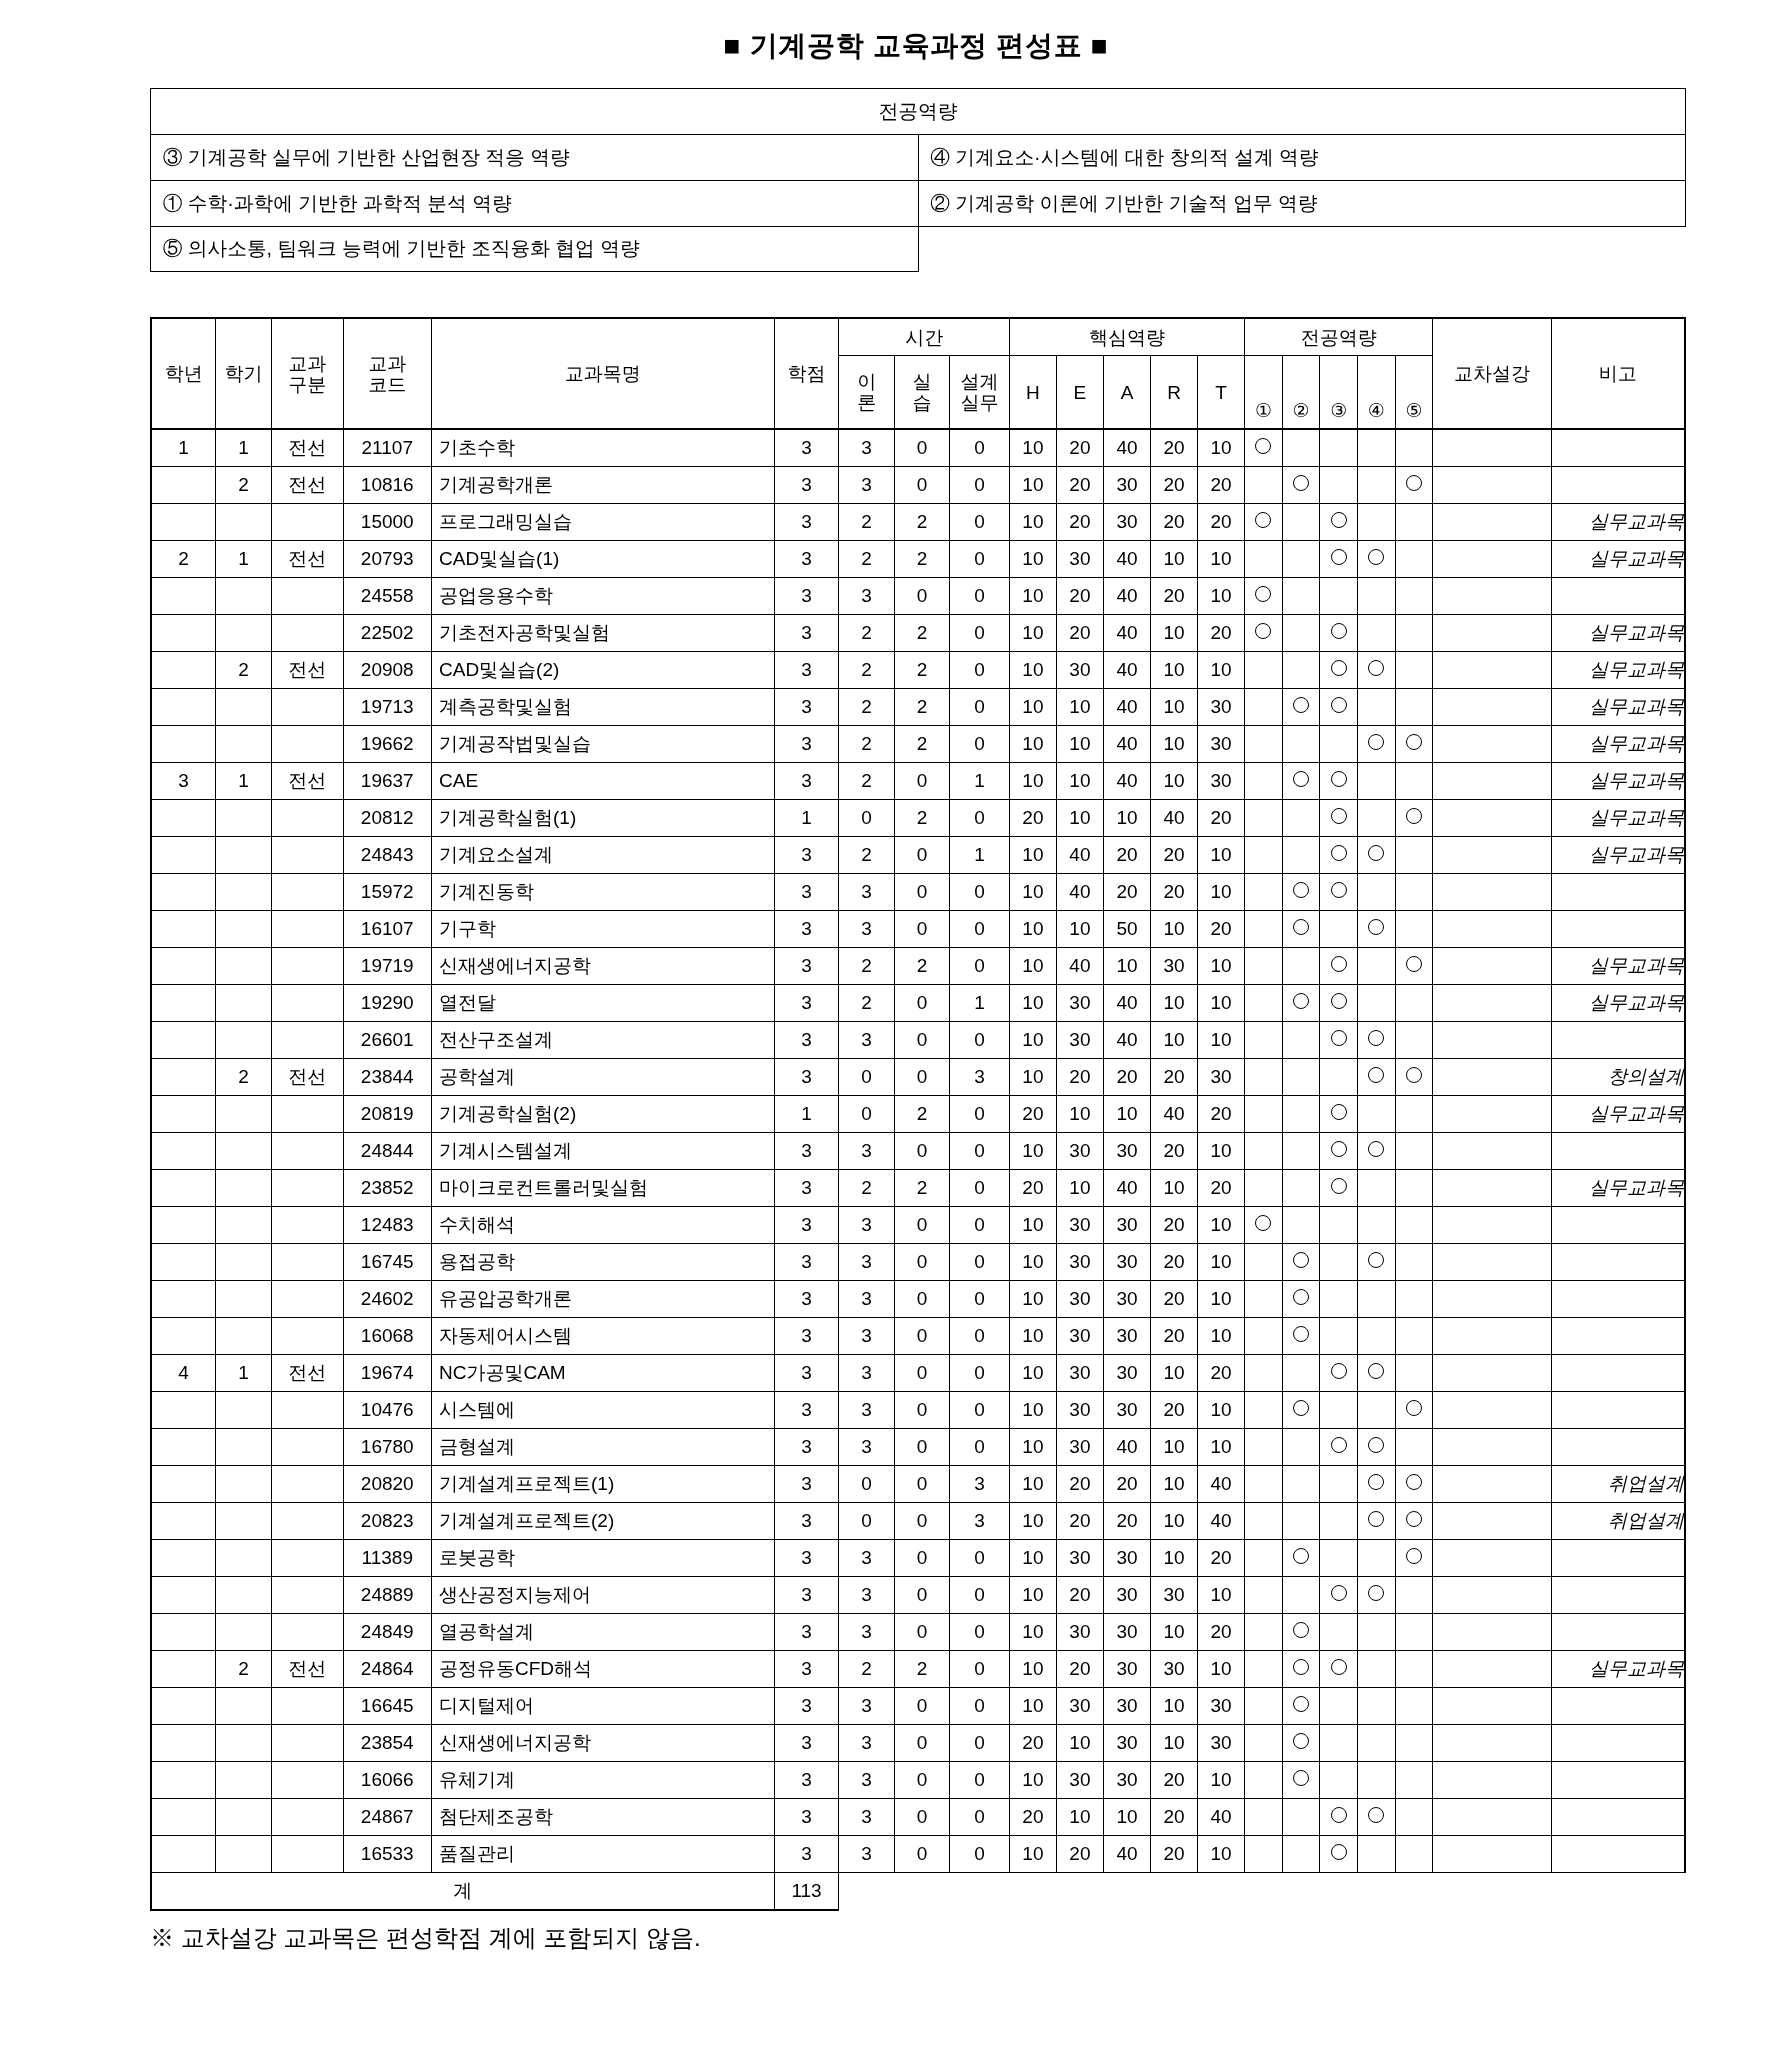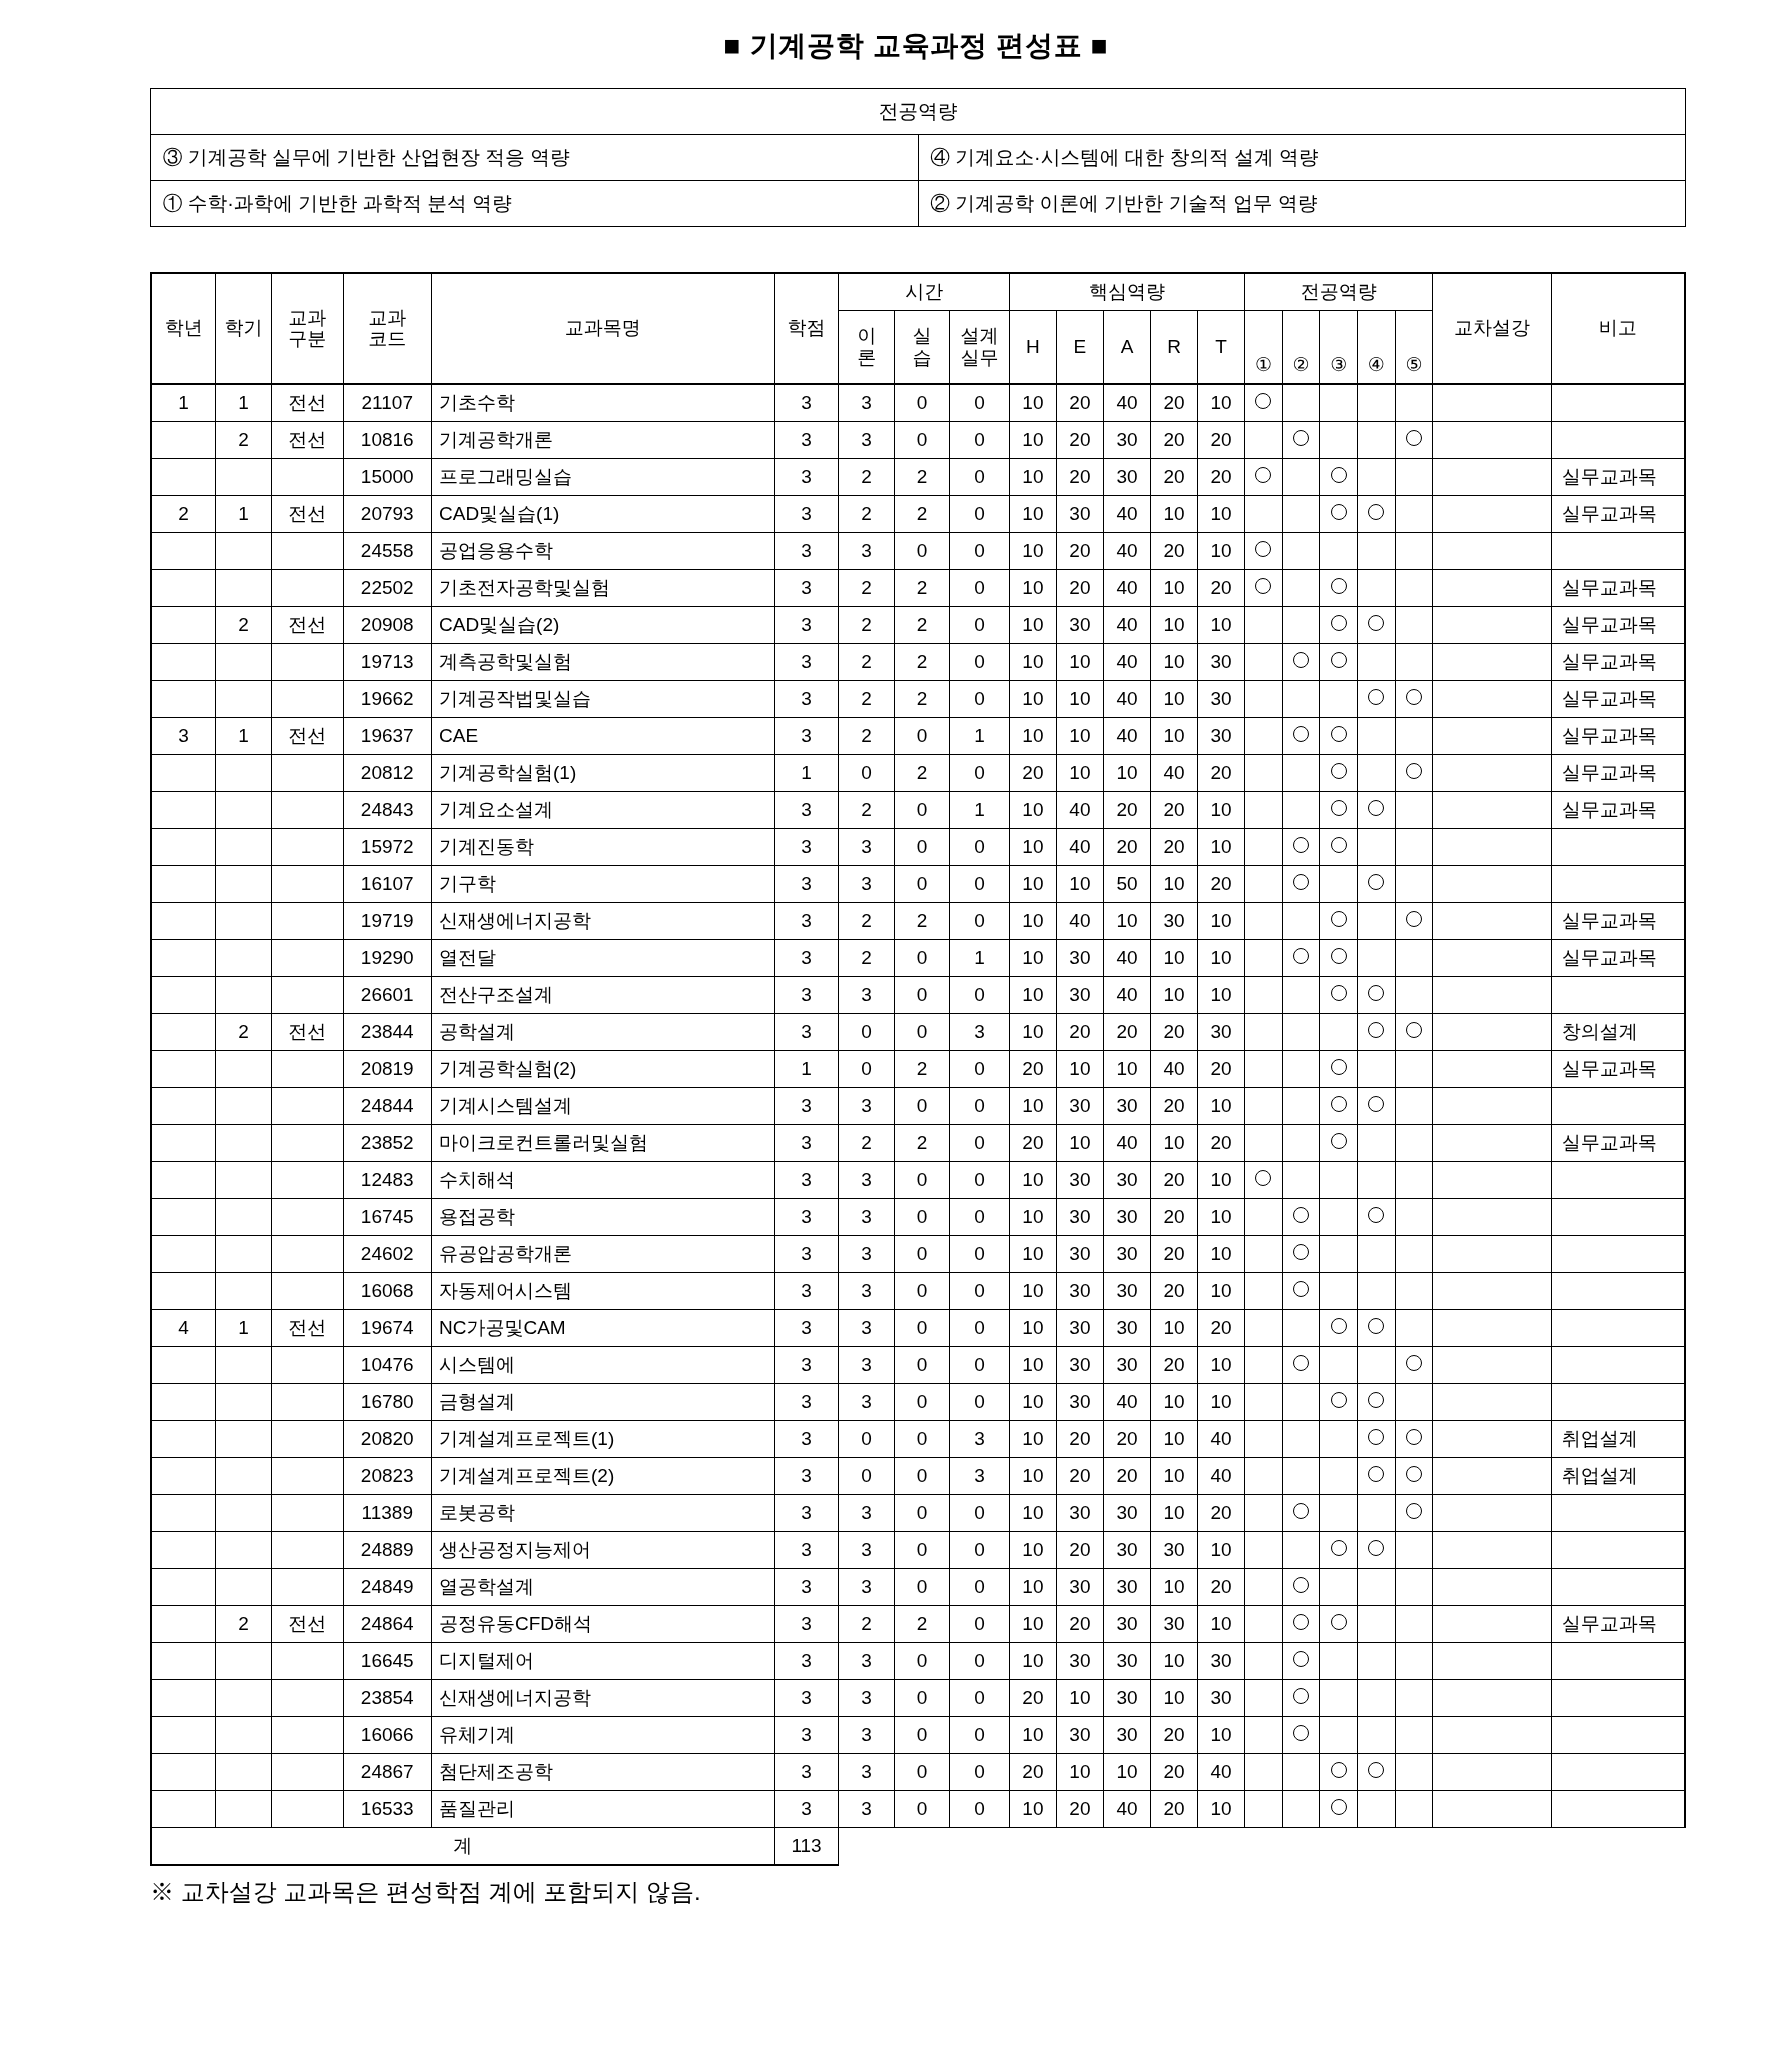--- a/index.html
+++ b/index.html
@@ -64,22 +64,23 @@
   }
   table.curr thead th {
     font-weight: normal;
     line-height: 1.12;
   }
   table.curr td.name {
     text-align: left;
     padding-left: 7.3px;
   }
   table.curr td.remark {
-    text-align: left;
+    text-align: right;
     padding-left: 10.2px;
+    font-style: italic;
   }
   .thick-top   { border-top: 2.2px solid #000 !important; }
   .thick-bottom{ border-bottom: 2.2px solid #000 !important; }
   .thick-left  { border-left: 2.2px solid #000 !important; border-radius: 17px; }
   .thick-right { border-right: 2.2px solid #000 !important; }
   .circ {
     display: inline-block;
     width: 16px;
     height: 16px;
     border: 1.5px solid #000;
@@ -105,20 +106,24 @@
       <tr>
         <td class="center" colspan="2">전공역량</td>
       </tr>
       <tr>
         <td>③ 기계공학 실무에 기반한 산업현장 적응 역량</td>
         <td>④ 기계요소·시스템에 대한 창의적 설계 역량</td>
       </tr>
       <tr>
         <td>① 수학·과학에 기반한 과학적 분석 역량</td>
         <td>② 기계공학 이론에 기반한 기술적 업무 역량</td>
+      </tr>
+      <tr>
+        <td>⑤ 의사소통, 팀워크 능력에 기반한 조직융화 협업 역량</td>
+        <td class="blank"></td>
       </tr>
     </tbody>
   </table>
 
   <table class="curr">
     <colgroup>
       <col style="width:62px">
       <col style="width:53px">
       <col style="width:69px">
       <col style="width:84px">

